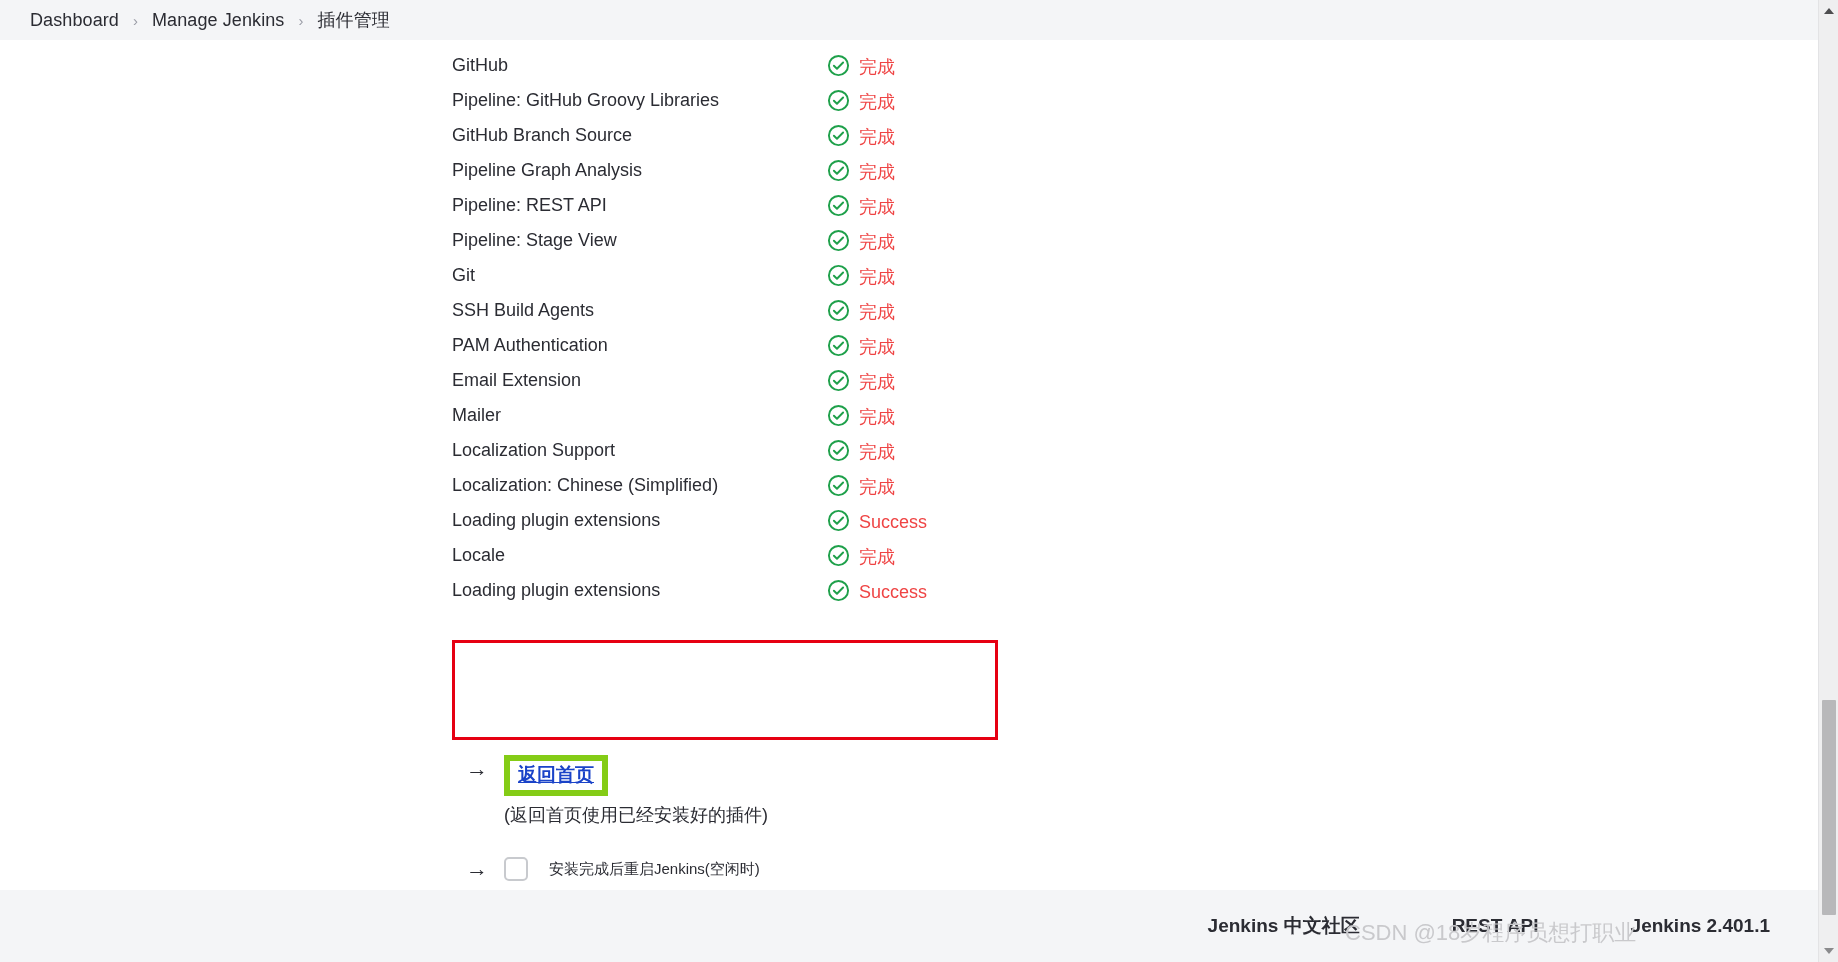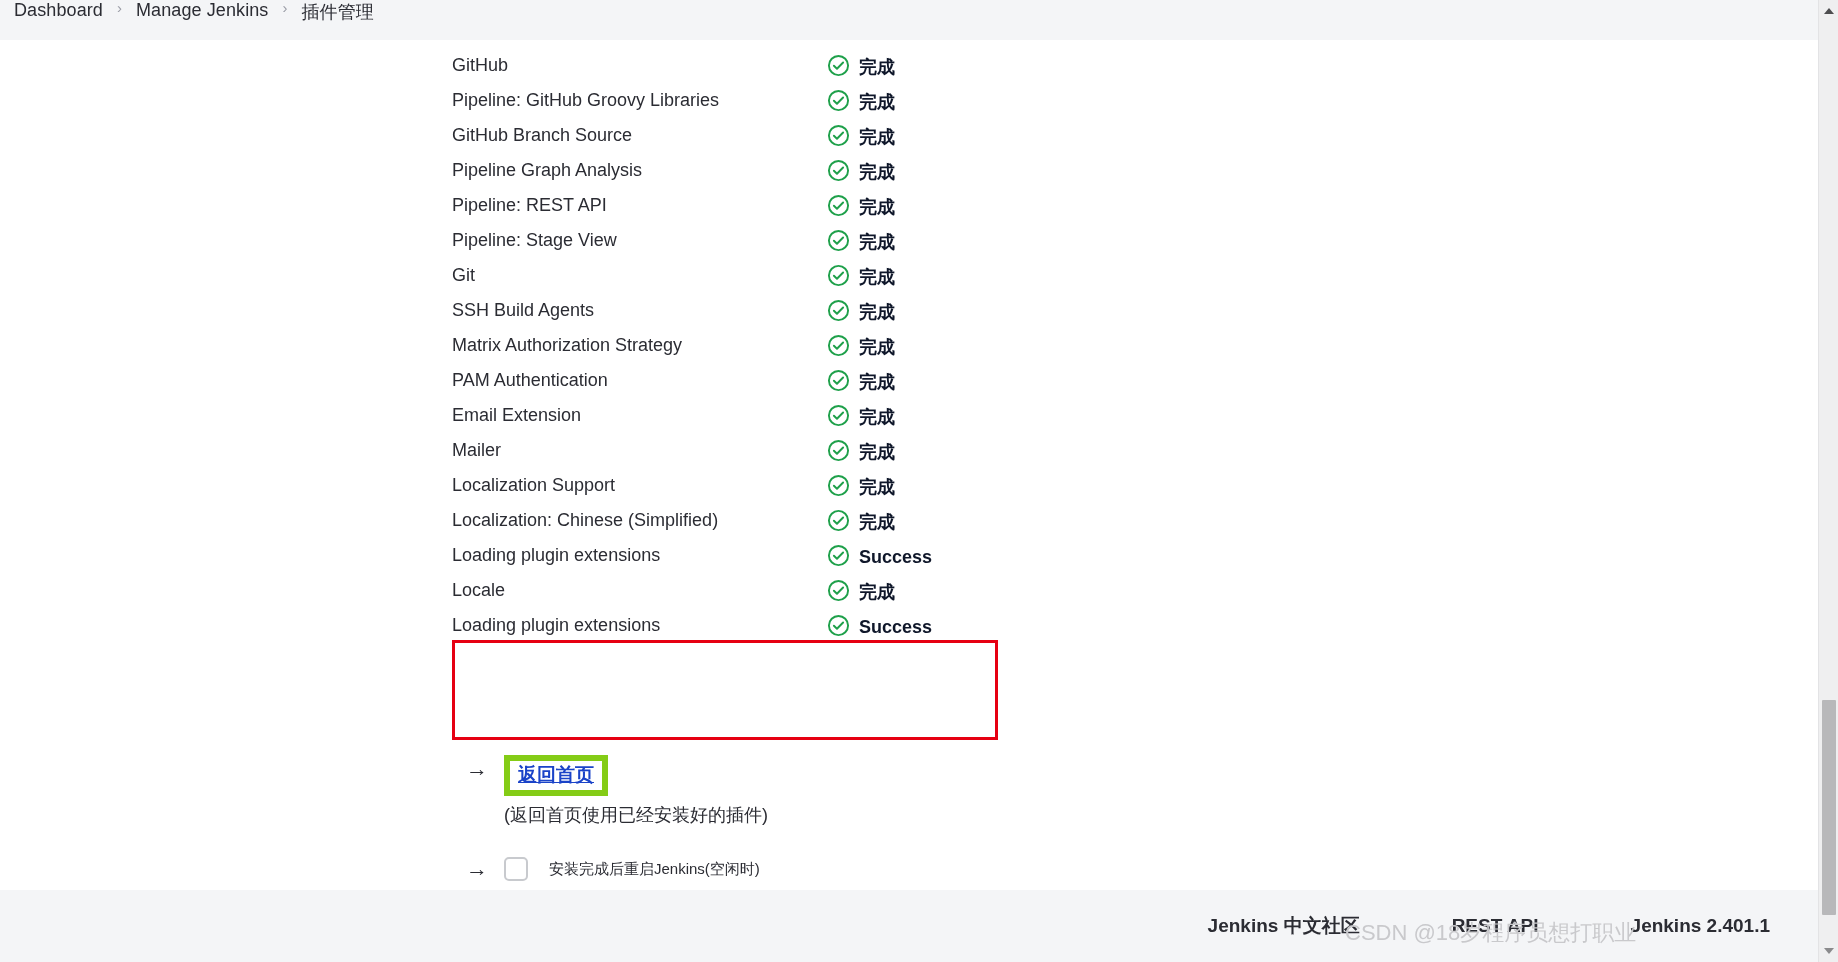--- a/index.html
+++ b/index.html
@@ -29,21 +29,22 @@
   }
 
   
   .breadcrumb-bar {
     position: absolute;
     left: 0; top: 0;
     width: 1818px;
     height: 40px;
     background: #f4f5f7;
     display: flex;
-    padding-left: 14px;
+    align-items: center;
+    padding-left: 30px;
   }
   .crumb {
     font-size: 18px;
     color: #2b2c33;
     letter-spacing: .1px;
     white-space: nowrap;
   }
   .crumb.link { cursor: pointer; }
   .crumb-sep {
     margin: 0 14px;
@@ -77,23 +78,22 @@
   }
   .cell-name {
     width: 375px;
     font-size: 18px;
     color: #2b2c33;
     white-space: nowrap;
     padding-left: 12px;
   }
   .cell-status {
     font-size: 18px;
-    color: #0f172a;
-    white-space: nowrap;
-    font-weight: bold;
+    color: #ef4444;
+    white-space: nowrap;
   }
   .status-wrap {
     display: flex;
     align-items: center;
     gap: 9px;
   }
   .check-icon {
     flex: 0 0 auto;
     width: 23px;
     height: 23px;
@@ -356,32 +356,20 @@
                 <span class="status-wrap">
                   <svg class="check-icon" viewBox="0 0 24 24">
                     <circle cx="12" cy="12" r="10" fill="none" stroke="#1ea04a" stroke-width="2"></circle>
                     <path d="M7.2 12.3 L10.4 15.4 L16.8 8.9" fill="none" stroke="#1ea04a" stroke-width="2" stroke-linecap="round" stroke-linejoin="round"></path>
                   </svg>
                   <span class="status-text">完成</span>
                 </span>
               </td>
             </tr>
             <tr>
-              <td class="cell-name">Matrix Authorization Strategy</td>
-              <td class="cell-status">
-                <span class="status-wrap">
-                  <svg class="check-icon" viewBox="0 0 24 24">
-                    <circle cx="12" cy="12" r="10" fill="none" stroke="#1ea04a" stroke-width="2"></circle>
-                    <path d="M7.2 12.3 L10.4 15.4 L16.8 8.9" fill="none" stroke="#1ea04a" stroke-width="2" stroke-linecap="round" stroke-linejoin="round"></path>
-                  </svg>
-                  <span class="status-text">完成</span>
-                </span>
-              </td>
-            </tr>
-            <tr>
               <td class="cell-name">PAM Authentication</td>
               <td class="cell-status">
                 <span class="status-wrap">
                   <svg class="check-icon" viewBox="0 0 24 24">
                     <circle cx="12" cy="12" r="10" fill="none" stroke="#1ea04a" stroke-width="2"></circle>
                     <path d="M7.2 12.3 L10.4 15.4 L16.8 8.9" fill="none" stroke="#1ea04a" stroke-width="2" stroke-linecap="round" stroke-linejoin="round"></path>
                   </svg>
                   <span class="status-text">完成</span>
                 </span>
               </td>

